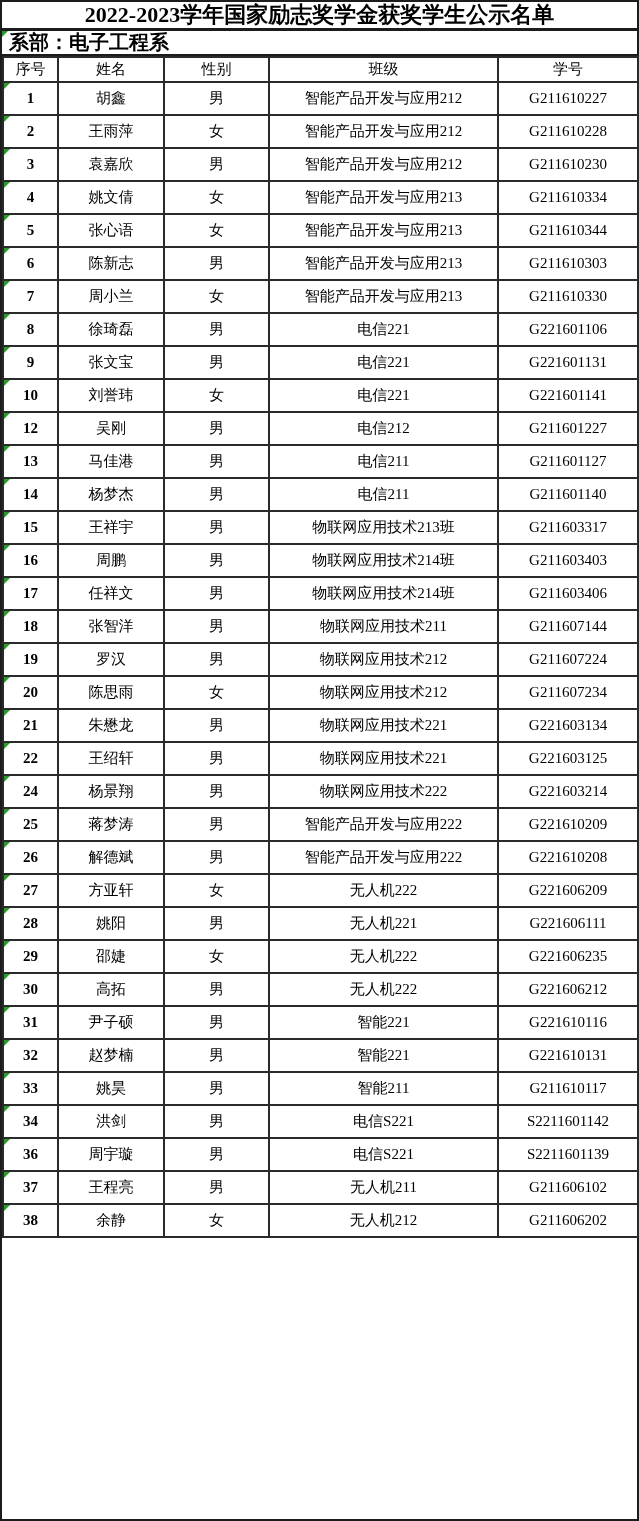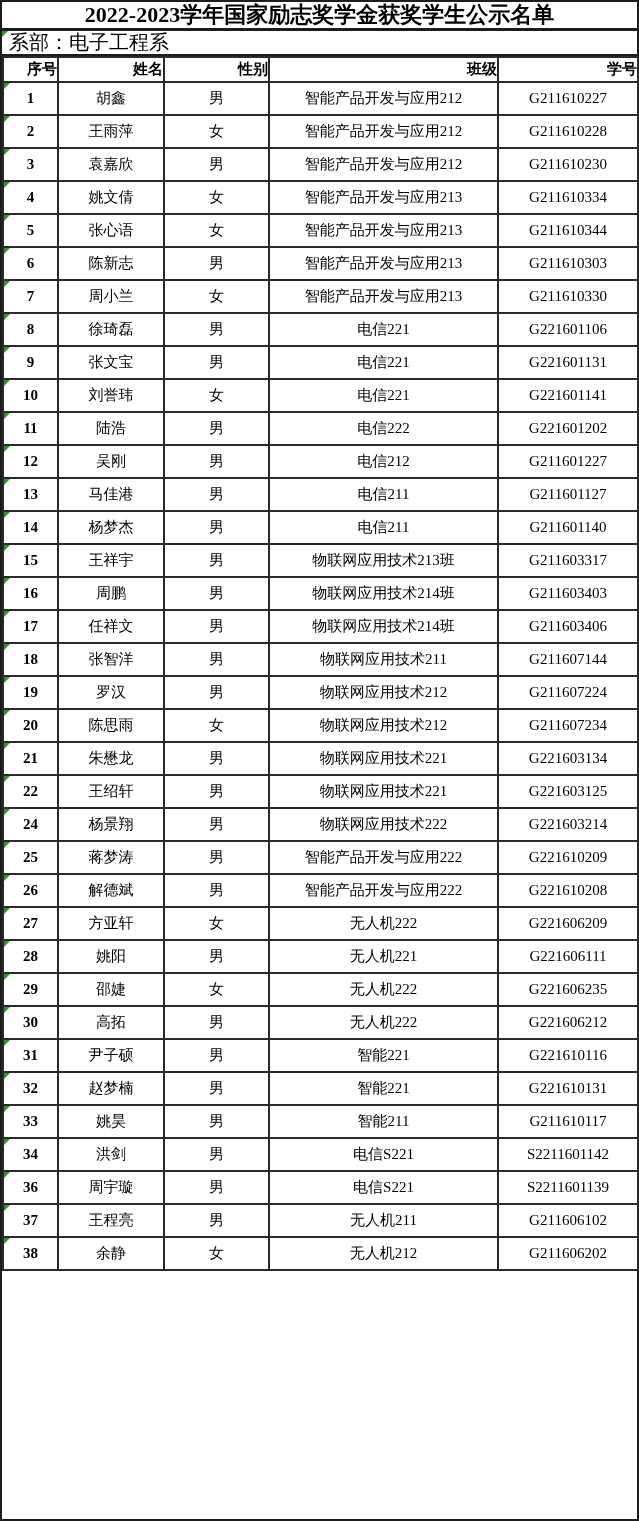--- a/index.html
+++ b/index.html
@@ -19,35 +19,35 @@
     border-bottom:3px solid #1c1c1c;
     display:flex;align-items:center;justify-content:center;
     font-size:22px;font-weight:bold;letter-spacing:0px;
     white-space:nowrap;overflow:hidden;
   }
   .dept-row{
     height:23px;
     border-bottom:2px solid #1c1c1c;
     display:flex;align-items:center;
     padding-left:7px;
-    font-size:20px;font-weight:normal;
+    font-size:20px;font-weight:bold;
     position:relative;
     text-align:center;
   }
   table{
     border-collapse:collapse;table-layout:fixed;width:100%;
   }
   th,td{
     border:2px solid #2a2a2a;
     text-align:center;vertical-align:middle;
     overflow:hidden;white-space:nowrap;
     padding:0;
   }
   th{
-    height:23px;font-size:15px;font-weight:bold;text-align:right;
+    height:23px;font-size:15px;font-weight:normal;
   }
   td{
     height:31px;font-size:15px;font-weight:normal;
   }
   td.idx{position:relative;font-weight:bold;}
   .tri{
     position:absolute;top:0;left:0;width:0;height:0;
     border-top:6px solid #2e9a2e;
     border-right:6px solid transparent;
     display:block;
@@ -147,27 +147,20 @@
           <td>G221601131</td>
         </tr>
         <tr>
           <td class="idx"><span class="tri"></span><span>10</span></td>
           <td>刘誉玮</td>
           <td>女</td>
           <td>电信221</td>
           <td>G221601141</td>
         </tr>
         <tr>
-          <td class="idx"><span class="tri"></span><span>11</span></td>
-          <td>陆浩</td>
-          <td>男</td>
-          <td>电信222</td>
-          <td>G221601202</td>
-        </tr>
-        <tr>
           <td class="idx"><span class="tri"></span><span>12</span></td>
           <td>吴刚</td>
           <td>男</td>
           <td>电信212</td>
           <td>G211601227</td>
         </tr>
         <tr>
           <td class="idx"><span class="tri"></span><span>13</span></td>
           <td>马佳港</td>
           <td>男</td>

